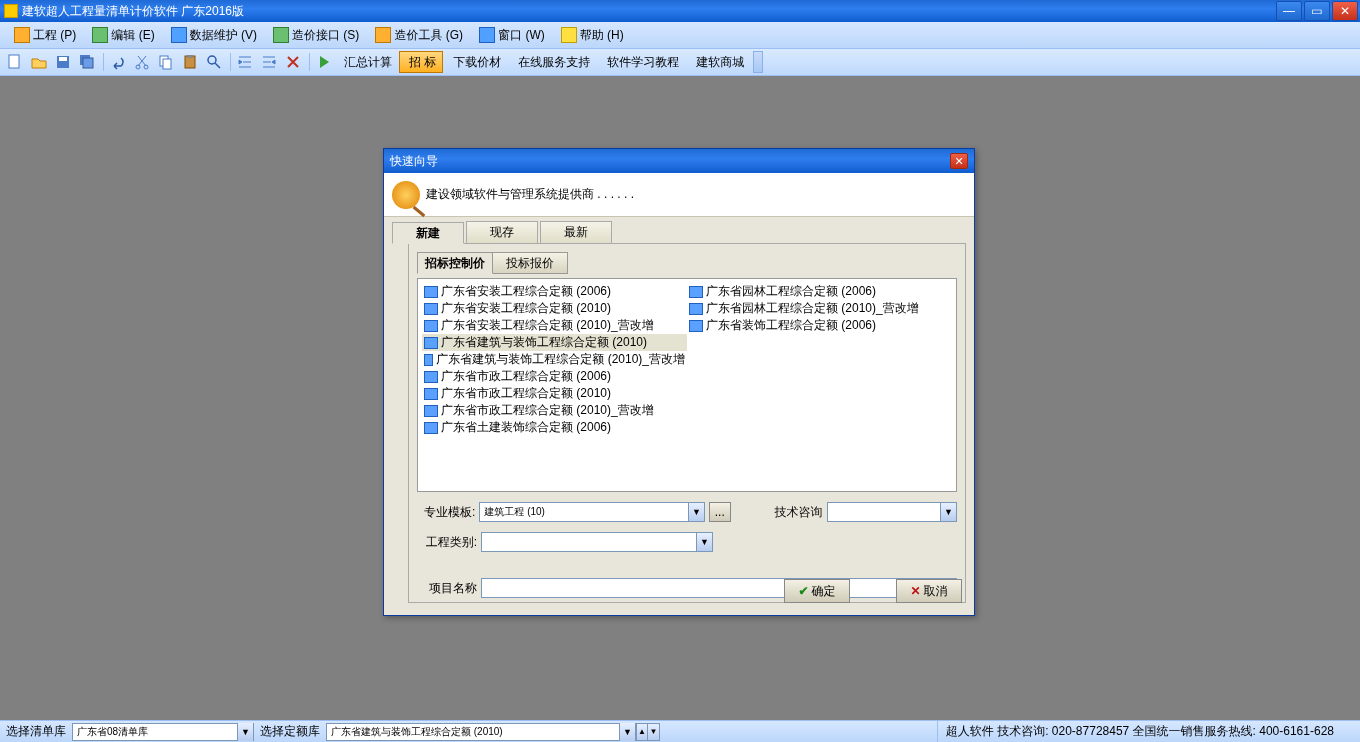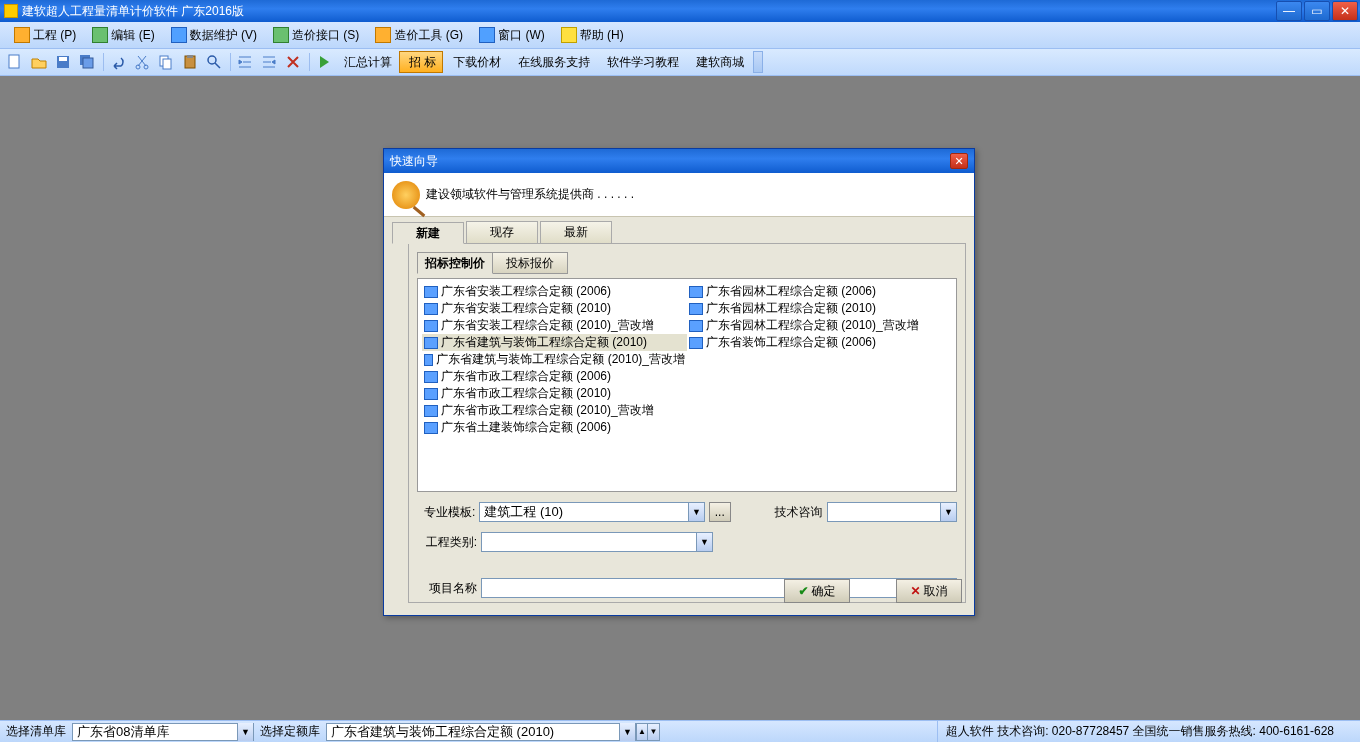--- a/index.html
+++ b/index.html
@@ -67,21 +67,21 @@
 .listbox { height:214px; border:1px solid #999; background:#fff; padding:4px; overflow:hidden; }
 .cols { display:flex; }
 .cols .col { width:50%; }
 .li { display:flex; align-items:center; font-size:12px; height:17px; padding:0 2px; white-space:nowrap; }
 .li .fi { width:14px; height:12px; margin-right:3px; background:#5aa0ff; border:1px solid #2060c0; }
 .li.sel { background:#e4e2d0; }
 
 .form-row { display:flex; align-items:center; font-size:12px; margin-top:10px; }
 .form-row label { width:60px; text-align:right; margin-right:4px; }
 .combo { height:20px; border:1px solid #7a98b8; background:#fff; display:flex; align-items:center; }
-.combo span { flex:1; padding:0 4px; font-size:13px; }
+.combo span { flex:1; padding:0 4px; font-size:10px; }
 .combo .arr { width:16px; height:18px; background:linear-gradient(#e8f0ff,#b8cdf0); border-left:1px solid #7a98b8;
   display:flex; align-items:center; justify-content:center; font-size:9px; }
 .dotbtn{ width:22px; height:20px; border:1px solid #888; background:linear-gradient(#f4f0e4,#d0ccb8);
   display:flex; align-items:center; justify-content:center; margin-left:4px; font-size:12px;}
 .txt { height:20px; border:1px solid #7a98b8; background:#fff; flex:1; }
 
 
 .dlg-btns { position:absolute; right:12px; bottom:12px; display:flex; gap:46px; }
 .dlg-btn { width:66px; height:24px; border:1px solid #888; background:linear-gradient(#f4f0e4,#d0ccb8);
   display:flex; align-items:center; justify-content:center; font-size:12px; }
@@ -304,24 +304,20 @@
               <span>广东省土建装饰综合定额 (2006)</span>
             </div>
           </div>
         <div class="col" id="col-right">
             <div class="li">
               <div class="fi"></div>
               <span>广东省园林工程综合定额 (2006)</span>
             </div>
             <div class="li">
               <div class="fi"></div>
-              <span>广东省园林工程综合定额 (2010)</span>
-            </div>
-            <div class="li">
-              <div class="fi"></div>
               <span>广东省园林工程综合定额 (2010)_营改增</span>
             </div>
             <div class="li">
               <div class="fi"></div>
               <span>广东省装饰工程综合定额 (2006)</span>
             </div>
           </div>
       </div>
     </div>
 

